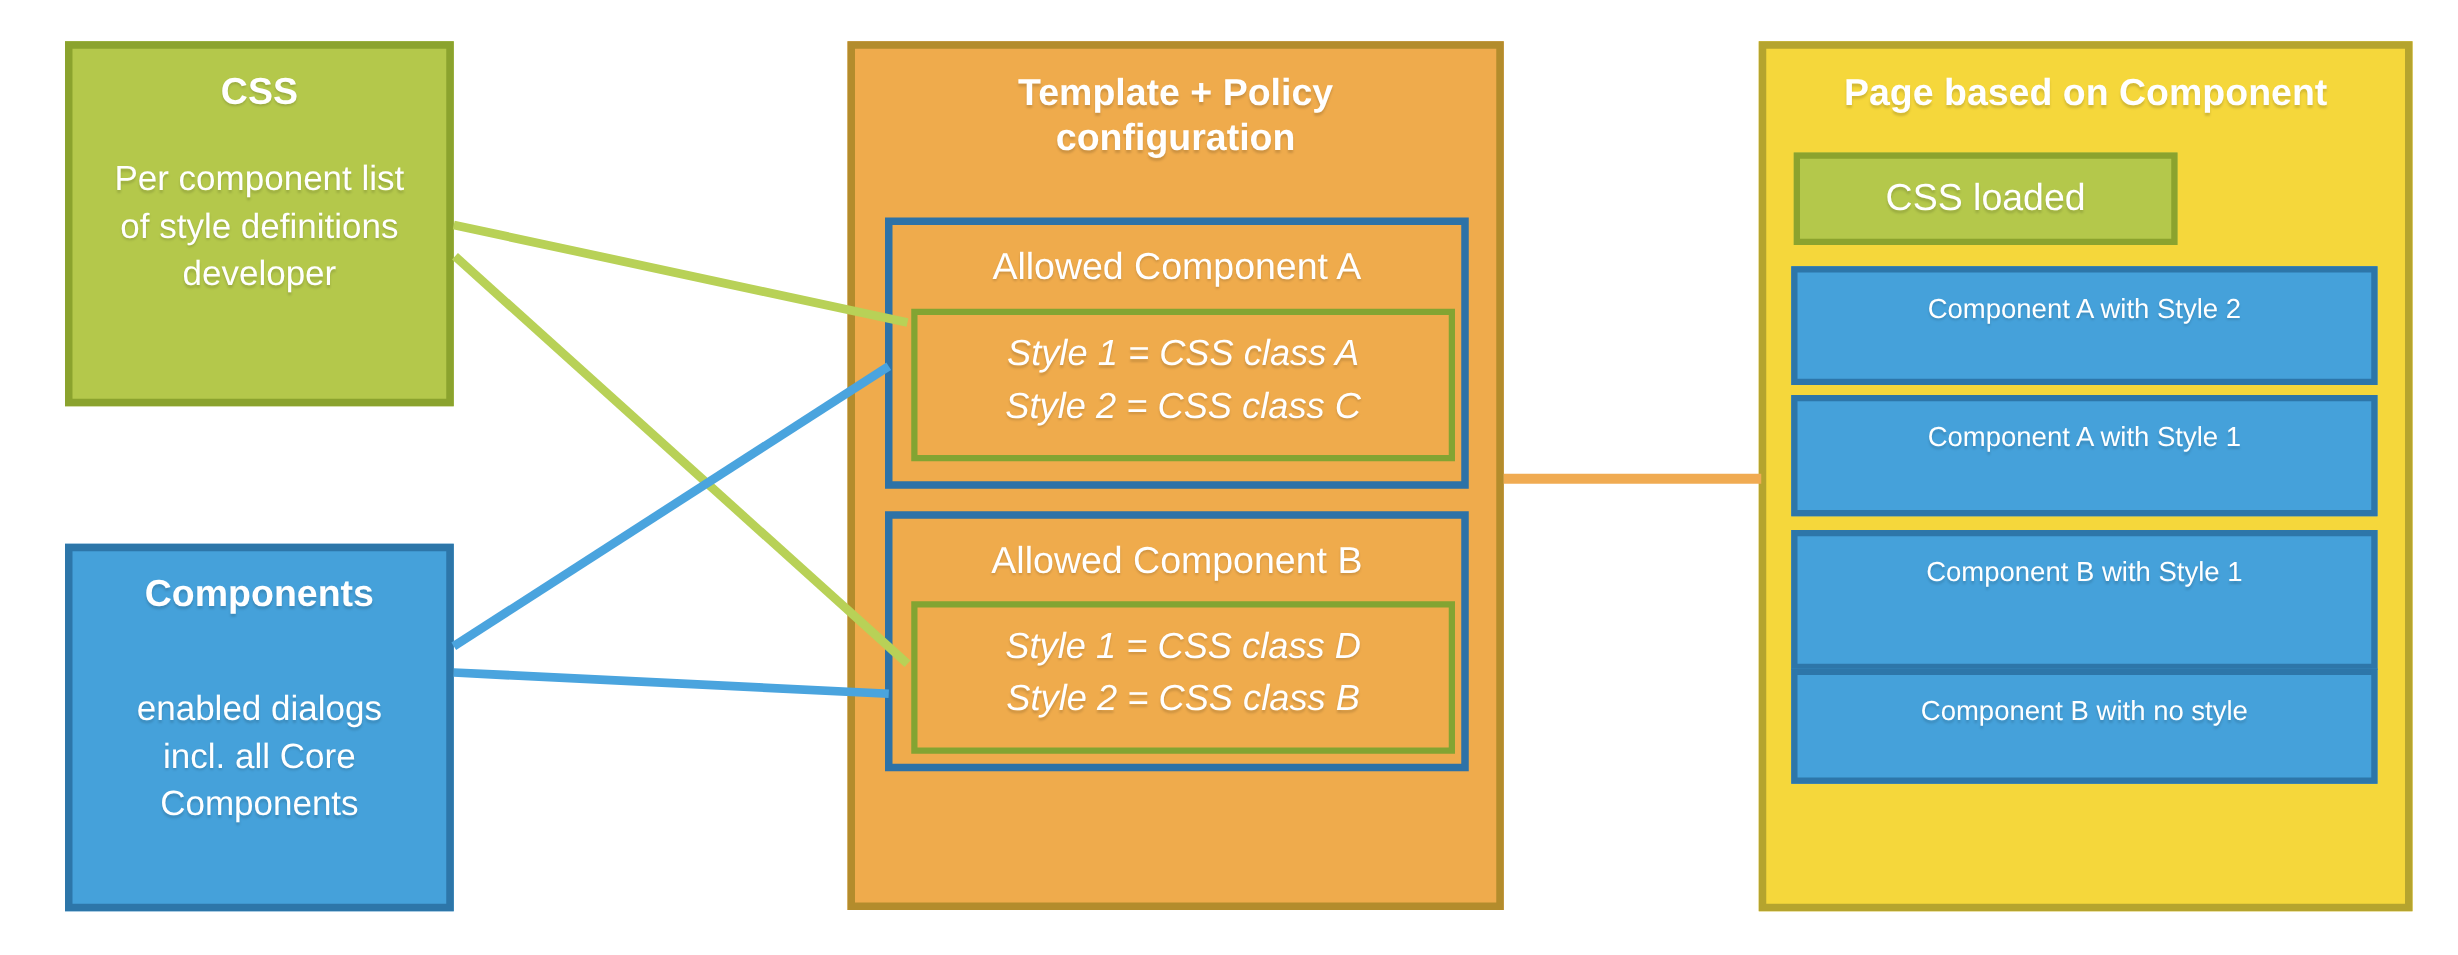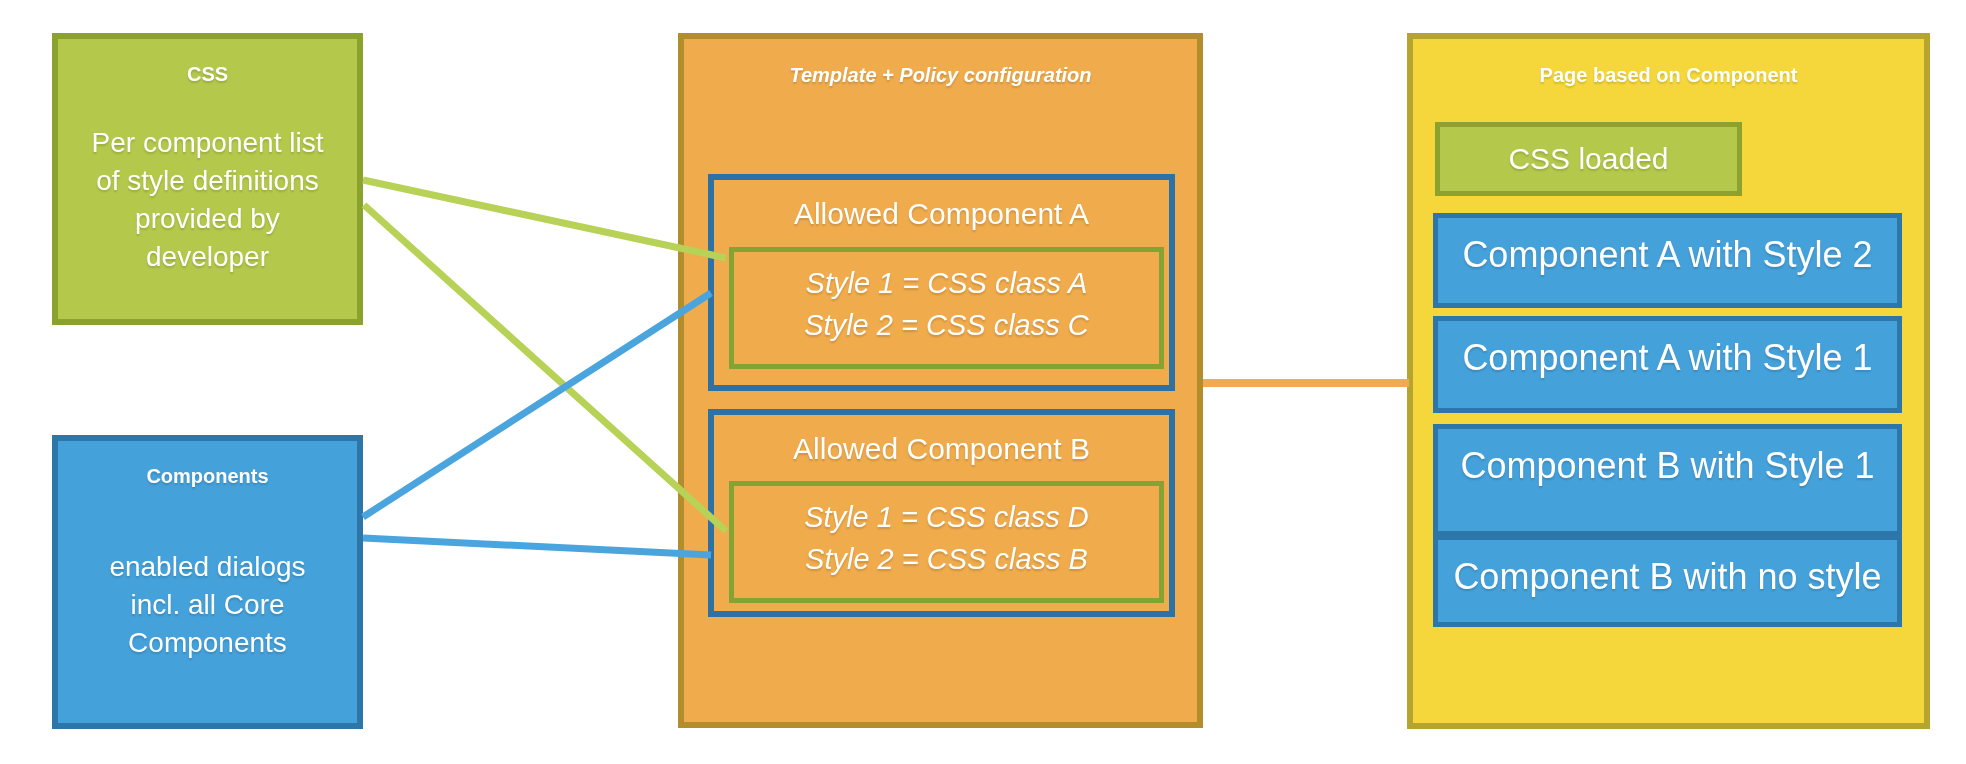--- a/index.html
+++ b/index.html
@@ -1,38 +1,38 @@
 <!DOCTYPE html>
 <html style="--green-fill: #b4c84b; --green-border: #8ba32e; --blue-fill: #45a1da; --blue-border: #2d76a9; --orange-fill: #efab4c; --orange-border: #b38c2c; --yellow-fill: #f5d73b; --yellow-border: #b5a42e; --inner-blue-border: #2d72a7; --inner-green-border: #83a432; --line-green: #b8d157; --line-blue: #4aa4de; --line-orange: #f0ab52; --text: #ffffff;"><head>
 <meta charset="utf-8">
 <style>
   html,body{margin:0;padding:0;background:#ffffff;}
   body{font-family:"Liberation Sans","DejaVu Sans",sans-serif;}
   .canvas{position:relative;width:1966px;height:764px;background:#ffffff;overflow:hidden;}
 
   .box{position:absolute;box-sizing:border-box;color:#fff;
        text-shadow:0 2px 2px rgba(0,0,0,0.15);}
-  .box-title{font-weight:bold;font-size:20px;line-height:36px;text-align:center;}
+  .box-title{font-weight:bold;font-size:30px;line-height:36px;text-align:center;}
   .body-lines{font-size:28px;line-height:38px;text-align:center;font-weight:normal;}
 
   
   #css-box{left:52px;top:33px;width:311px;height:292px;
            background:var(--green-fill);border:6px solid var(--green-border);}
   #css-box .box-title{margin-top:17px;}
   #css-box .body-lines{margin-top:32px;}
 
   #components-box{left:52px;top:435px;width:311px;height:294px;
            background:var(--blue-fill);border:6px solid var(--blue-border);}
   #components-box .box-title{margin-top:17px;}
   #components-box .body-lines{margin-top:54px;}
 
   
   #template-box{left:678px;top:33px;width:525px;height:695px;
            background:var(--orange-fill);border:6px solid var(--orange-border);}
-  #template-box .box-title{margin:18px auto 12px;max-width:340px;font-style:italic;}
+  #template-box .box-title{margin:18px auto 12px;max-width:340px;}
 
   .allowed-box{position:absolute;box-sizing:border-box;
            border:6px solid var(--inner-blue-border);}
   #allowed-a{left:24px;top:135px;width:467px;height:217px;}
   #allowed-b{left:24px;top:370px;width:467px;height:208px;}
   .allowed-title{font-size:30px;line-height:36px;text-align:center;margin-top:16px;
            font-weight:normal;}
   .style-list{position:absolute;box-sizing:border-box;left:15px;width:435px;height:122px;
            border:5px solid var(--inner-green-border);
            font-size:29px;line-height:42px;text-align:center;padding-top:10px;font-style:italic;}
@@ -42,21 +42,21 @@
   
   #page-box{left:1407px;top:33px;width:523px;height:696px;
            background:var(--yellow-fill);border:6px solid var(--yellow-border);}
   #page-box .box-title{margin-top:18px;}
   .css-loaded{position:absolute;box-sizing:border-box;left:22px;top:83px;width:307px;height:74px;
            background:var(--green-fill);border:5px solid var(--green-border);
            display:flex;align-items:center;justify-content:center;
            font-size:30px;font-weight:normal;}
   .page-comp{position:absolute;box-sizing:border-box;left:20px;width:469px;
            background:var(--blue-fill);border:5px solid var(--blue-border);
-           font-size:36px;text-align:center;padding-top:16px;font-weight:normal;}
+           font-size:22px;text-align:center;padding-top:16px;font-weight:normal;}
   #page-comp-0{top:174px;height:95px;}
   #page-comp-1{top:277px;height:97px;}
   #page-comp-2{top:385px;height:112px;}
   #page-comp-3{top:496px;height:92px;}
 
   
   svg.lines{position:absolute;left:0;top:0;width:1966px;height:764px;pointer-events:none;}
   .line-green{stroke:var(--line-green);stroke-width:7;}
   .line-blue{stroke:var(--line-blue);stroke-width:7;}
   .line-orange{stroke:var(--line-orange);stroke-width:8;}
@@ -64,21 +64,20 @@
 </head>
 <body>
 
 <div class="canvas">
 
   <div class="box" id="css-box">
     <div class="box-title">CSS</div>
     <div class="body-lines">
       <div>Per component list</div>
       <div>of style definitions</div>
-      <div>provided by</div>
       <div>developer</div>
     </div>
   </div>
 
   <div class="box" id="components-box">
     <div class="box-title">Components</div>
     <div class="body-lines">
       <div>enabled dialogs</div>
       <div>incl. all Core</div>
       <div>Components</div>

